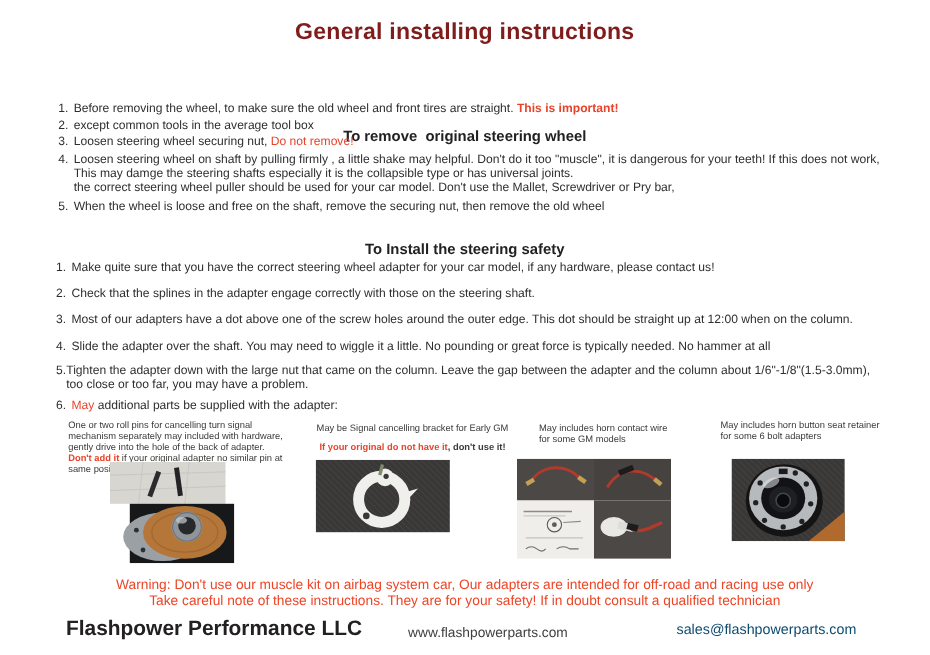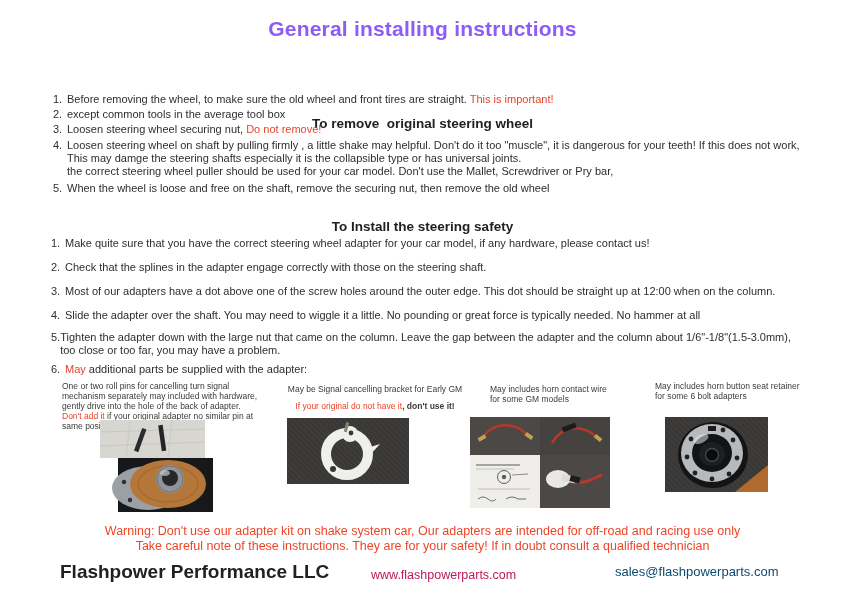--- a/index.html
+++ b/index.html
@@ -3,21 +3,21 @@
 <meta charset="utf-8">
 <style>
   * { margin:0; padding:0; box-sizing:border-box; }
   html,body { background:#ffffff; }
   .page {
     position:relative; width:845px; height:595px; background:#ffffff;
     font-family:"Liberation Sans", sans-serif; color:#2e2e2e; overflow:hidden;
   }
   .page-title {
     position:absolute; top:17px; left:0; width:100%; text-align:center;
-    font-size:21px; font-weight:bold; color:#8b5cf6; letter-spacing:0.2px;
+    font-size:21px; font-weight:bold; color:#7f1d1d; letter-spacing:0.2px;
   }
   .section-heading {
     position:absolute; left:0; width:100%; text-align:center;
     font-size:13.5px; font-weight:bold; color:#232021; white-space:pre;
   }
   .remove-heading { top:80px;margin-top:36px; }
   .install-heading { top:219px; }
 
   .list { position:absolute; font-size:11px; line-height:13px; }
   .remove-list { left:53px; top:93px; right:8px; }
@@ -26,21 +26,21 @@
   .item .num { flex:none; width:14px; }
   .item .num.tight { width:auto; }
   .item .body { flex:1; }
   .remove-list .item + .item { margin-top:2px; }
   .remove-list .item:nth-child(4) { margin-top:3px; }
   .remove-list .item:nth-child(5) { margin-top:4px; }
   .install-list .item { margin-bottom:11px; }
   .install-list .item:nth-child(4) { margin-bottom:9px; }
   .install-list .item:nth-child(5) { margin-bottom:6px; }
 
-  .red  { color:#e8432a; font-weight:normal; }
+  .red  { color:#e8432a; font-weight:bold; }
   .red-plain { color:#e8432a; }
 
   .caption { position:absolute; font-size:8.5px; line-height:10px; color:#3a3a3a; }
   .cap1 { left:62px;  top:381px; width:200px; }
   .cap2 { left:285px; top:384px; width:180px;text-align:center; }
   .cap3 { left:490px; top:384px; width:140px; }
   .cap4 { left:655px; top:381px; width:170px; }
   .cap-gap { height:7px; }
   .cap2 .line2 { font-weight:bold; }
 
@@ -49,21 +49,21 @@
   .img1 { left:100px; top:420px; }
   .img2 { left:287px; top:418px; }
   .img3 { left:470px; top:417px; }
   .img4 { left:665px; top:417px; }
 
   .warning {
     position:absolute; top:524px; left:0; width:100%; text-align:center;
     font-size:12.5px; line-height:15px; color:#ee4527;
   }
   .footer-company { position:absolute; left:60px;  top:561px; font-size:19px;   color:#232021;font-weight:bold; }
-  .footer-site    { position:absolute; left:371px; top:568px; font-size:12.5px; color:#be185d; }
+  .footer-site    { position:absolute; left:371px; top:568px; font-size:12.5px; color:#404040; }
   .footer-email   { position:absolute; left:615px; top:564px; font-size:13px;   color:#0c4a6e; }
 </style>
 </head>
 <body>
 
 <div class="page">
 
   <div class="page-title">General installing instructions</div>
 
   <div class="section-heading remove-heading">To remove  original steering wheel</div>
@@ -231,21 +231,21 @@
       <circle cx="47" cy="62" r="2.4" fill="#1f2123"></circle>
       <circle cx="64" cy="57" r="2.4" fill="#1f2123"></circle>
       <circle cx="72" cy="41" r="2.4" fill="#1f2123"></circle>
       <circle cx="68" cy="23" r="2.4" fill="#1f2123"></circle>
       <circle cx="58" cy="13" r="2.4" fill="#1f2123"></circle>
       <ellipse cx="36" cy="22" rx="8" ry="4" fill="#e2e5e7" opacity="0.55" transform="rotate(-24 36 22)"></ellipse>
     </svg>
   </div>
 
   <div class="warning">
-    <div>Warning: Don't use our adapter kit on shake system car, Our adapters are intended for off-road and racing use only</div>
+    <div>Warning: Don't use our muscle kit on airbag system car, Our adapters are intended for off-road and racing use only</div>
     <div>Take careful note of these instructions. They are for your safety! If in doubt consult a qualified technician</div>
   </div>
 
   <div class="footer-company">Flashpower Performance LLC</div>
   <div class="footer-site">www.flashpowerparts.com</div>
   <div class="footer-email">sales@flashpowerparts.com</div>
 
 </div>
 
 </body></html>

